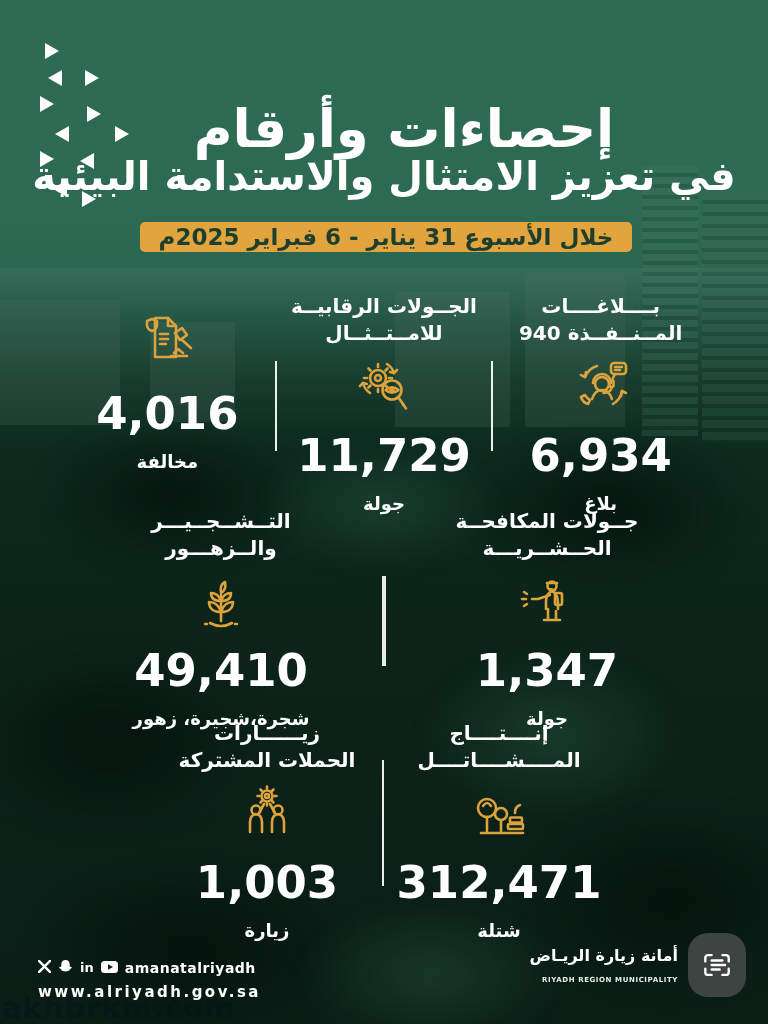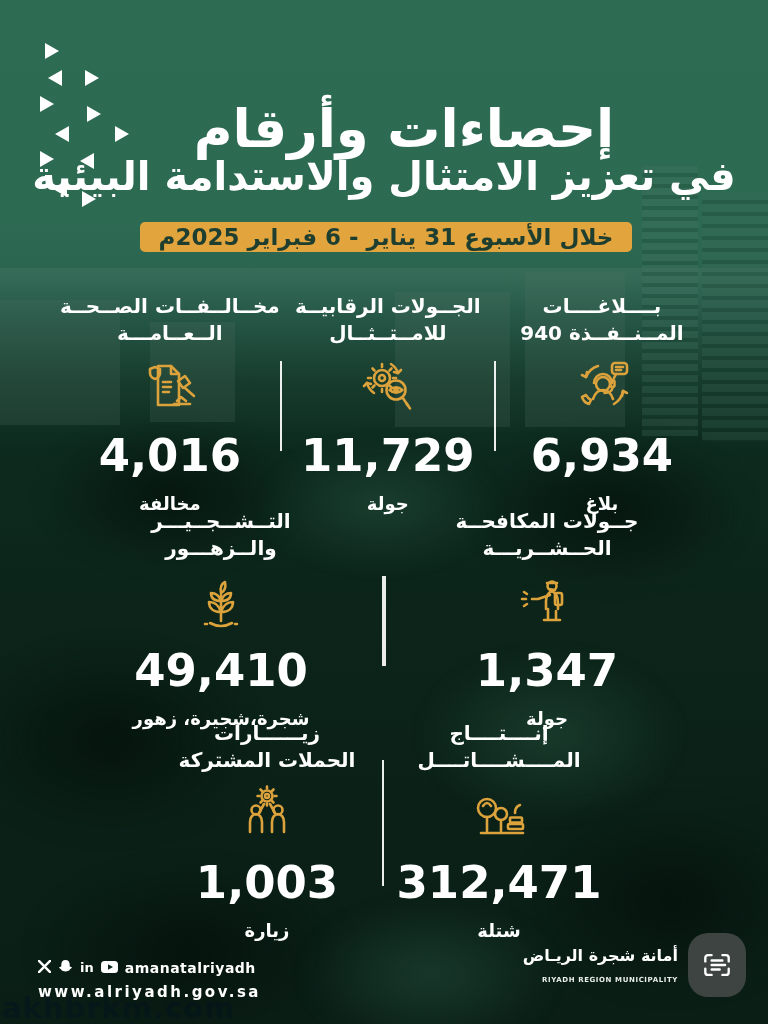--- a/index.html
+++ b/index.html
@@ -164,24 +164,20 @@
             <path d="M54.5 51.5l3.5 5"></path>
         </svg>
       </div>
       <div class="stat-value">11,729</div>
       <div class="stat-unit">جولة</div>
     </div>
 
     <div class="vline vl12"></div>
 
     <div class="stat">
-      <div class="stat-title">
-        <div>مخــالــفــات الصــحــة</div>
-        <div>الــعــامـــة</div>
-      </div>
       <div class="stat-icon">
         <svg width="72" height="72" viewBox="0 0 72 72" fill="none" stroke="#DCA23C" stroke-width="2.6" stroke-linecap="round" stroke-linejoin="round">
           <path d="M24 14h13l8 8v31H24z"></path>
             <path d="M37 14v8h8"></path>
           <path d="M29 30h8M29 35h8M29 40h6"></path>
           <path d="M21 15l5 2v4c0 3-2 5-5 6c-3-1-5-3-5-6v-4z"></path>
           <path d="M44 29l7-5 5 7-7 5z"></path>
           <path d="M51 36l9 8"></path>
           <path d="M40 52h16"></path>
             <path d="M43 49l4-4 5 4"></path>
@@ -312,21 +308,21 @@
             <polygon points="7,3.2 12,6 7,8.8" fill="#0c2419"></polygon>
           </svg>
       </span>
       <span class="handle">amanatalriyadh</span>
     </div>
     <div class="site">www.alriyadh.gov.sa</div>
   </div>
 
   <div class="brand">
     <div class="brand-text">
-      <div class="brand-ar">أمانة شجرة الريـاض</div>
+      <div class="brand-ar">أمانة زيارة الريـاض</div>
       <div class="brand-en">RIYADH REGION MUNICIPALITY</div>
     </div>
     <div class="brand-mark">
       <svg width="36" height="36" viewBox="0 0 40 40" fill="none" stroke="#fff" stroke-width="2.6" stroke-linecap="round">
         <path d="M14 9h-4a3 3 0 0 0-3 3v4"></path>
         <path d="M7 24v4a3 3 0 0 0 3 3h4"></path>
         <path d="M26 9h4a3 3 0 0 1 3 3v4"></path>
         <path d="M33 24v4a3 3 0 0 1-3 3h-4"></path>
         <path d="M14 15h12M14 20h15M14 25h9"></path>
       </svg>

